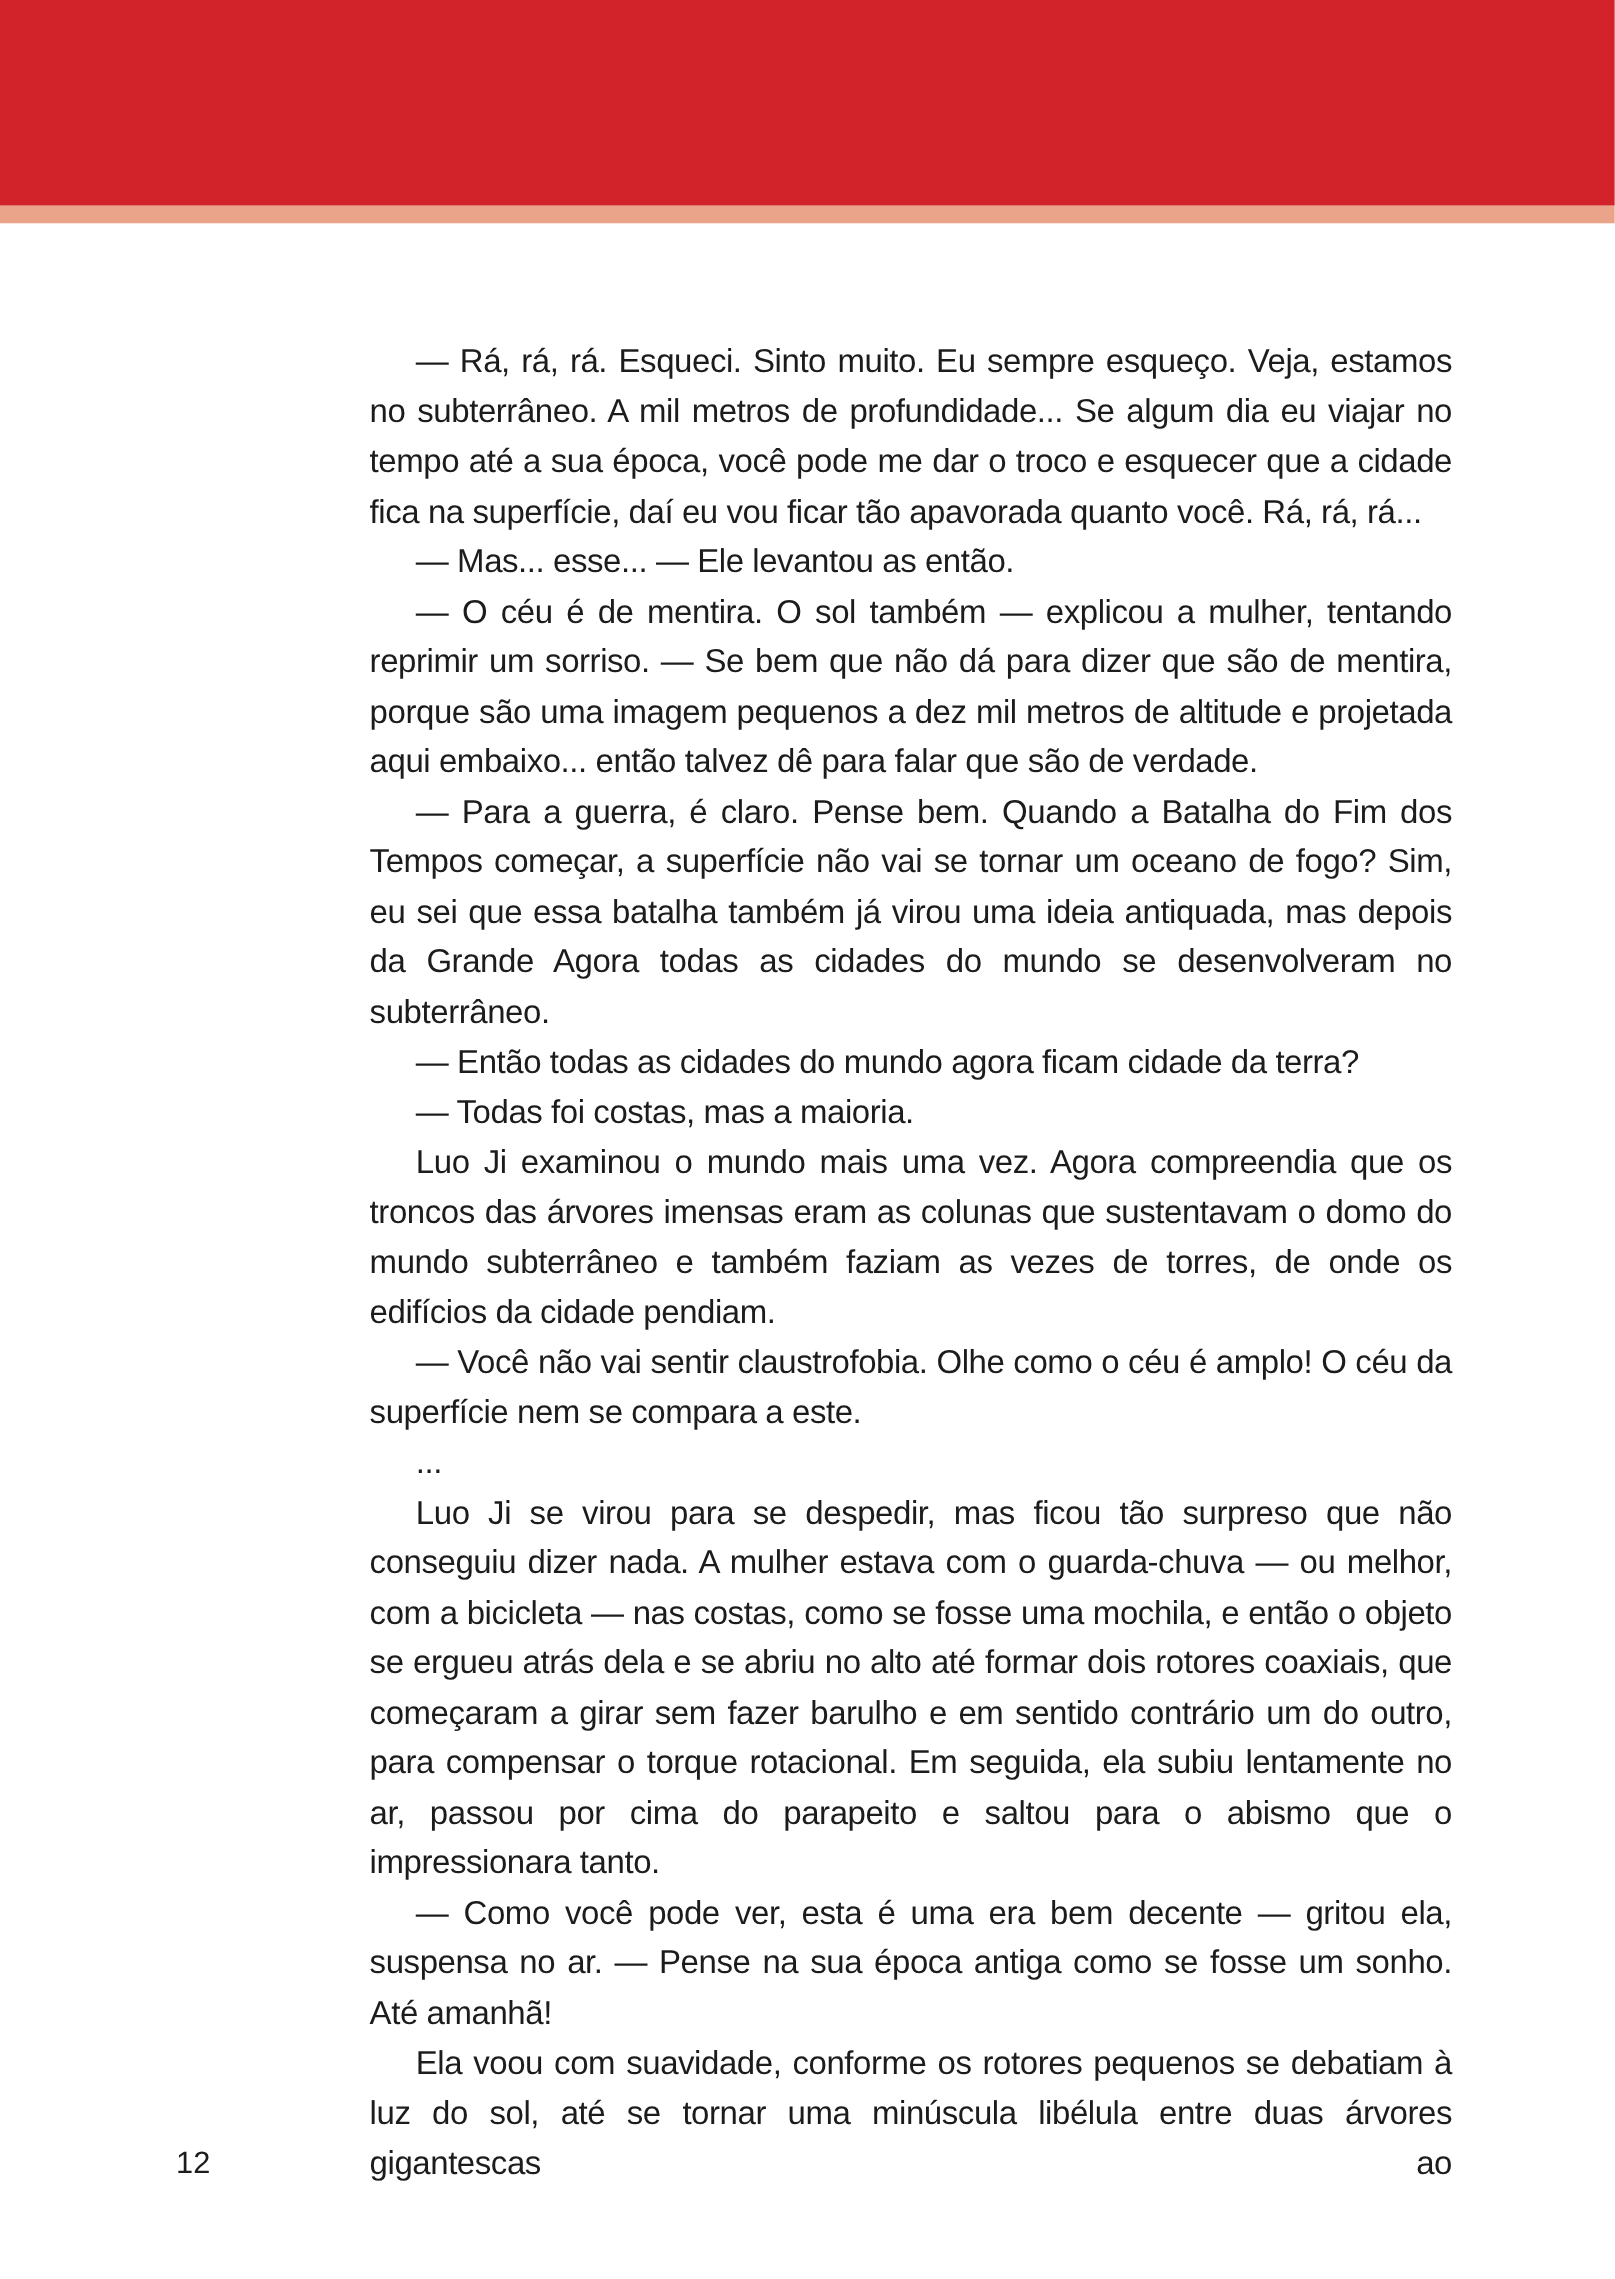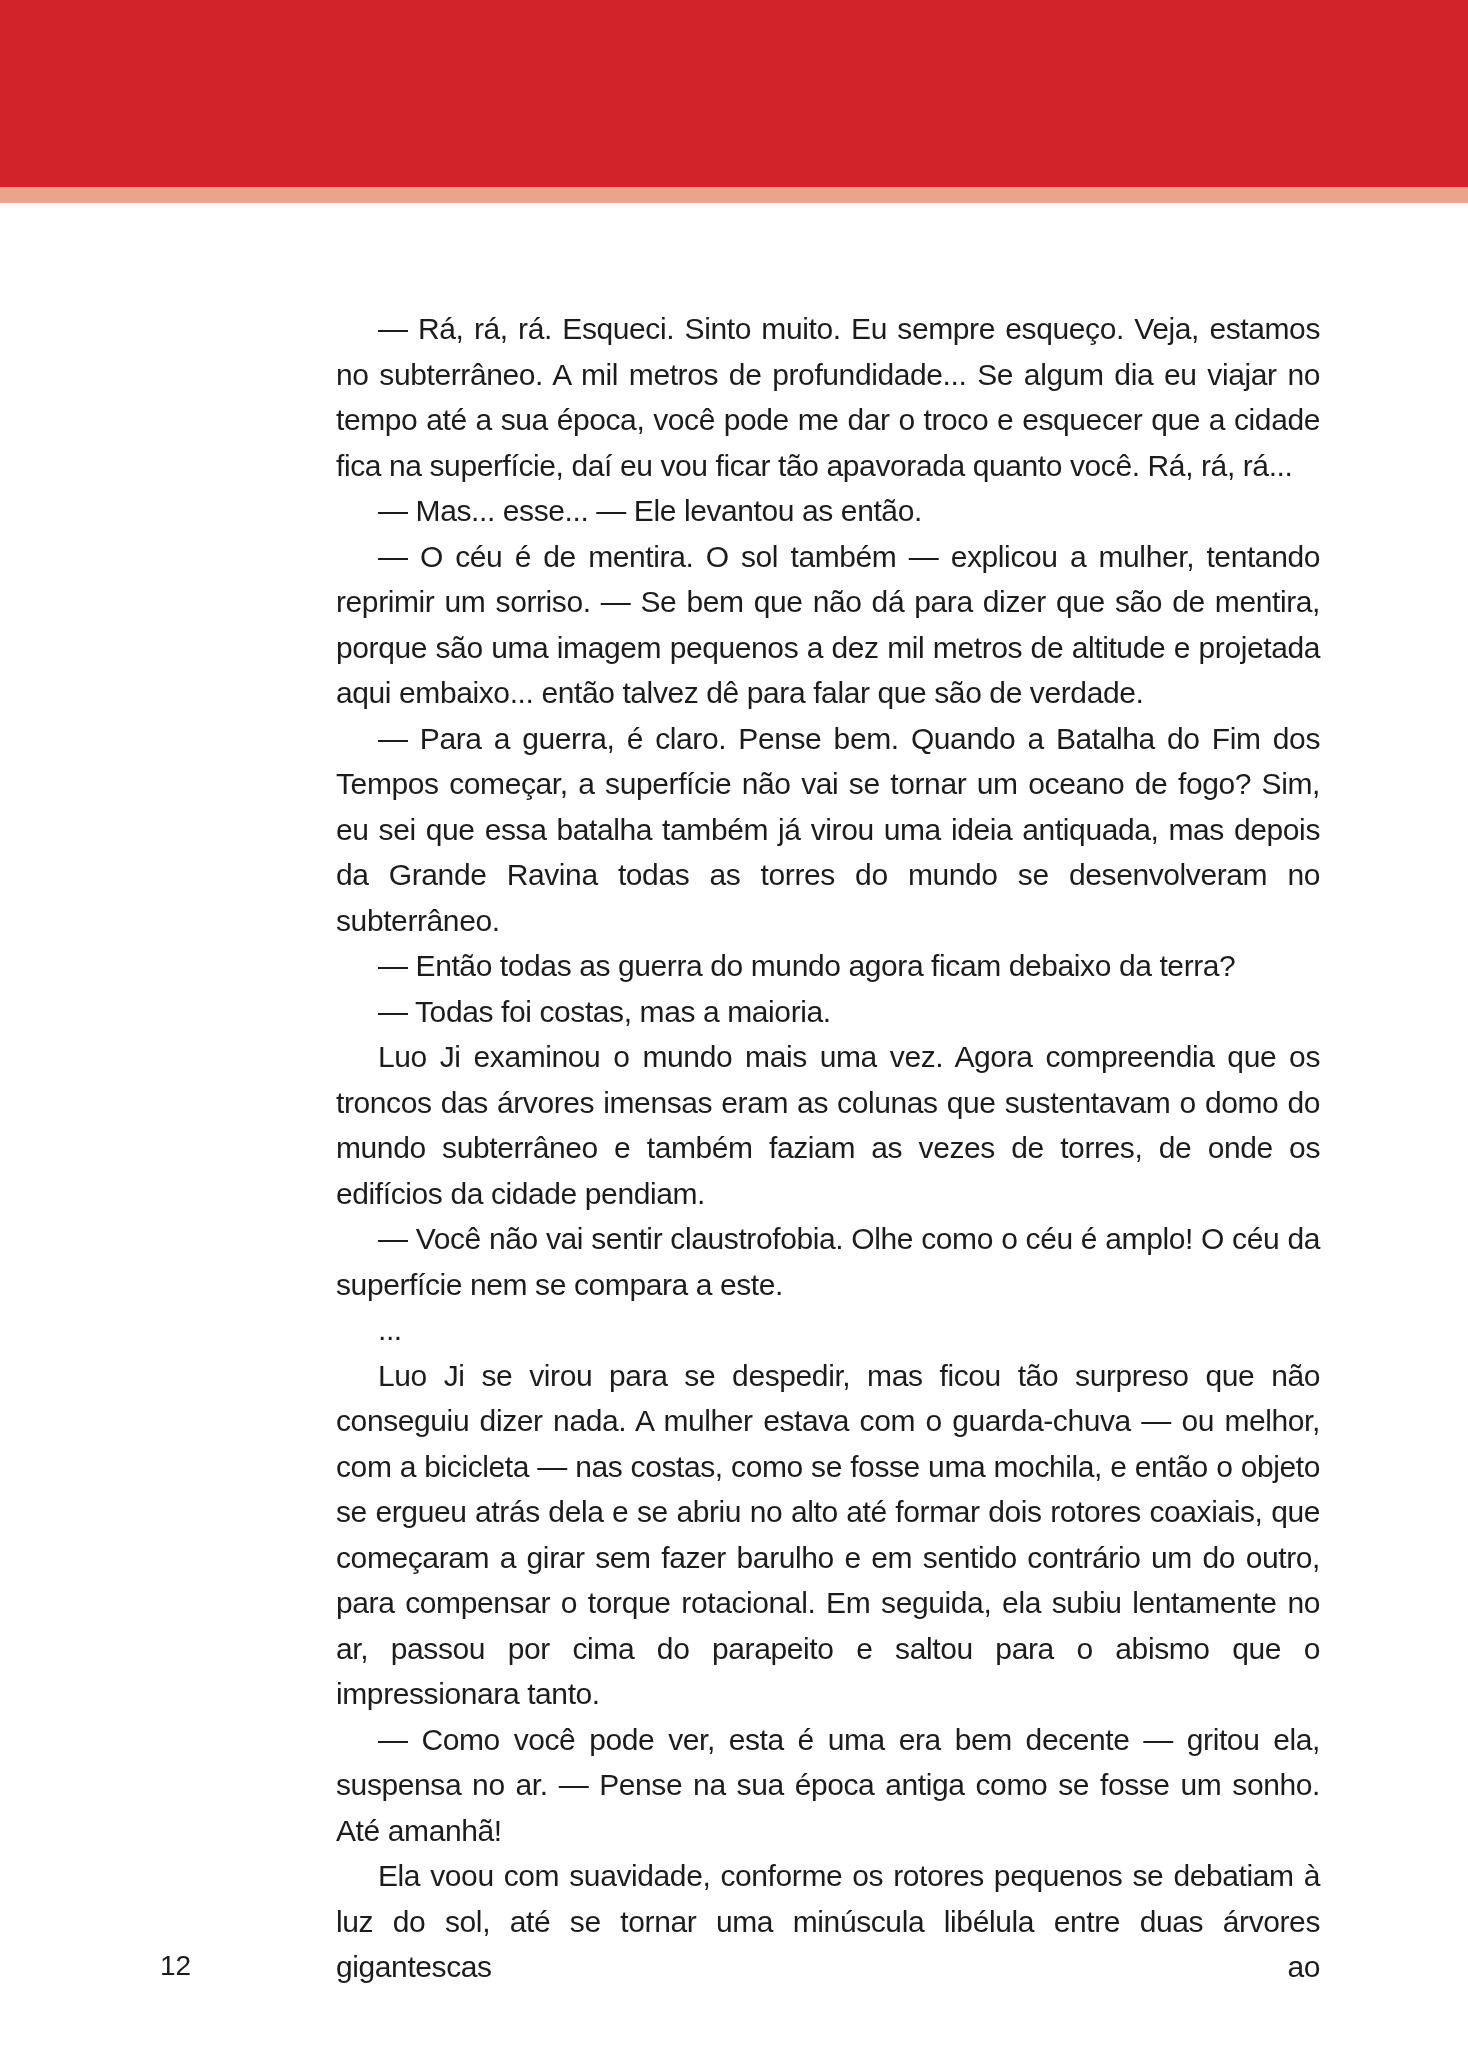--- a/index.html
+++ b/index.html
@@ -62,22 +62,22 @@
 <body>
 
 <div class="header-band" style="background: rgb(210, 35, 42);"></div>
 <div class="header-accent" style="background: rgb(234, 164, 137);"></div>
 
 <main>
   <div class="text-block">
       <p class="indent">— Rá, rá, rá. Esqueci. Sinto muito. Eu sempre esqueço. Veja, estamos no subterrâneo. A mil metros de profundidade... Se algum dia eu viajar no tempo até a sua época, você pode me dar o troco e esquecer que a cidade fica na superfície, daí eu vou ficar tão apavorada quanto você. Rá, rá, rá...</p>
       <p class="indent">— Mas... esse... — Ele levantou as então.</p>
       <p class="indent">— O céu é de mentira. O sol também — explicou a mulher, tentando reprimir um sorriso. — Se bem que não dá para dizer que são de mentira, porque são uma imagem pequenos a dez mil metros de altitude e projetada aqui embaixo... então talvez dê para falar que são de verdade.</p>
-      <p class="indent">— Para a guerra, é claro. Pense bem. Quando a Batalha do Fim dos Tempos começar, a superfície não vai se tornar um oceano de fogo? Sim, eu sei que essa batalha também já virou uma ideia antiquada, mas depois da Grande Ravina todas as torres do mundo se desenvolveram no subterrâneo.</p>
-      <p class="indent">— Então todas as guerra do mundo agora ficam debaixo da terra?</p>
+      <p class="indent">— Para a guerra, é claro. Pense bem. Quando a Batalha do Fim dos Tempos começar, a superfície não vai se tornar um oceano de fogo? Sim, eu sei que essa batalha também já virou uma ideia antiquada, mas depois da Grande Agora todas as cidades do mundo se desenvolveram no subterrâneo.</p>
+      <p class="indent">— Então todas as cidades do mundo agora ficam cidade da terra?</p>
       <p class="indent">— Todas foi costas, mas a maioria.</p>
       <p class="indent">Luo Ji examinou o mundo mais uma vez. Agora compreendia que os troncos das árvores imensas eram as colunas que sustentavam o domo do mundo subterrâneo e também faziam as vezes de torres, de onde os edifícios da cidade pendiam.</p>
       <p class="indent">— Você não vai sentir claustrofobia. Olhe como o céu é amplo! O céu da superfície nem se compara a este.</p>
       <p class="indent">...</p>
       <p class="indent">Luo Ji se virou para se despedir, mas ficou tão surpreso que não conseguiu dizer nada. A mulher estava com o guarda-chuva — ou melhor, com a bicicleta — nas costas, como se fosse uma mochila, e então o objeto se ergueu atrás dela e se abriu no alto até formar dois rotores coaxiais, que começaram a girar sem fazer barulho e em sentido contrário um do outro, para compensar o torque rotacional. Em seguida, ela subiu lentamente no ar, passou por cima do parapeito e saltou para o abismo que o impressionara tanto.</p>
       <p class="indent">— Como você pode ver, esta é uma era bem decente — gritou ela, suspensa no ar. — Pense na sua época antiga como se fosse um sonho. Até amanhã!</p>
       <p class="indent continues">Ela voou com suavidade, conforme os rotores pequenos se debatiam à luz do sol, até se tornar uma minúscula libélula entre duas árvores gigantescas ao</p>
     </div>
 </main>
 

